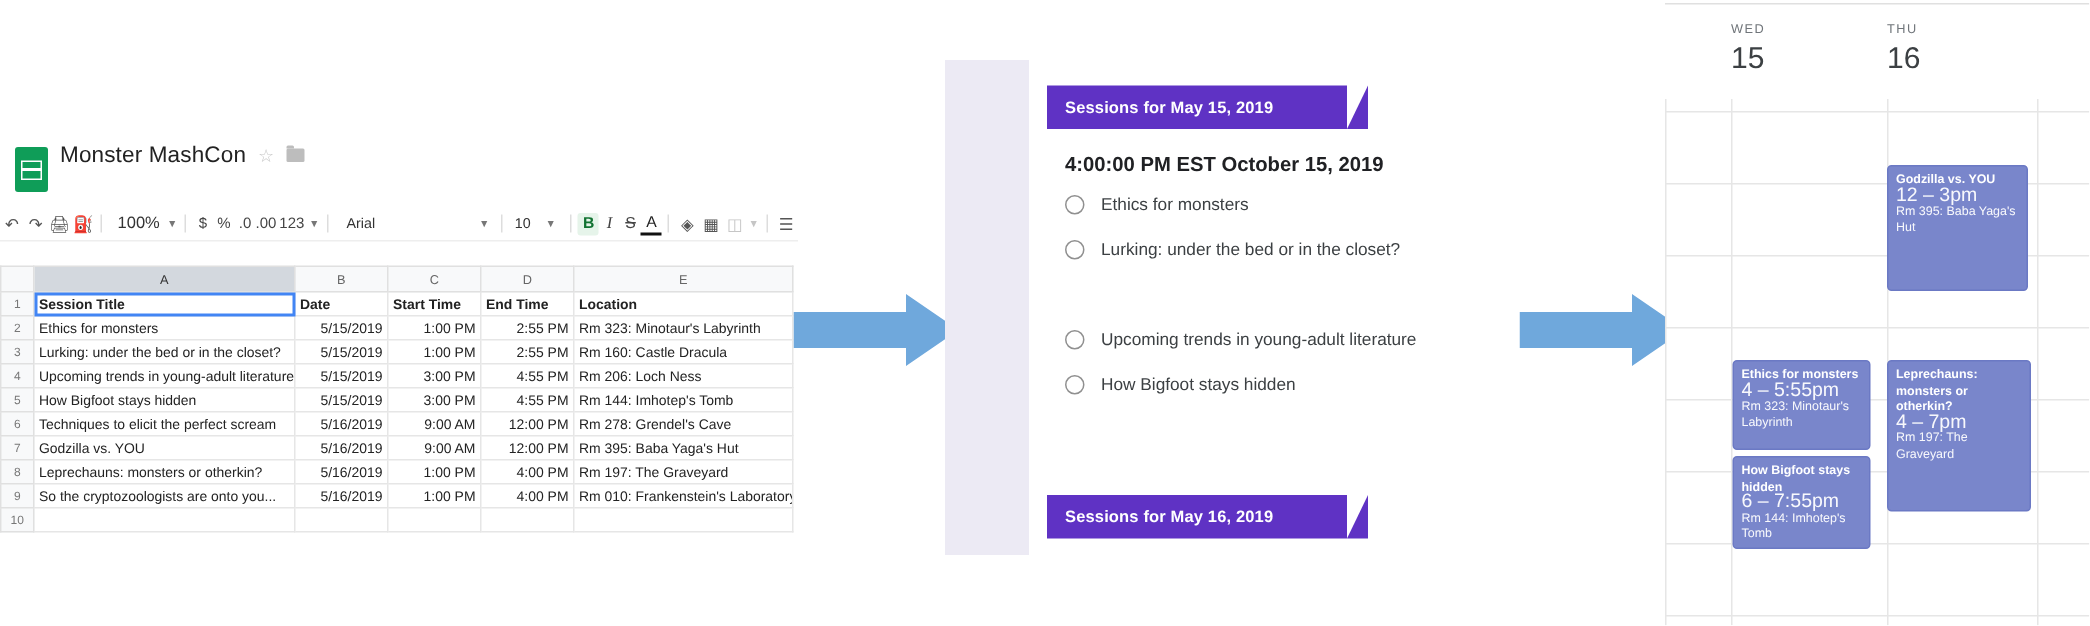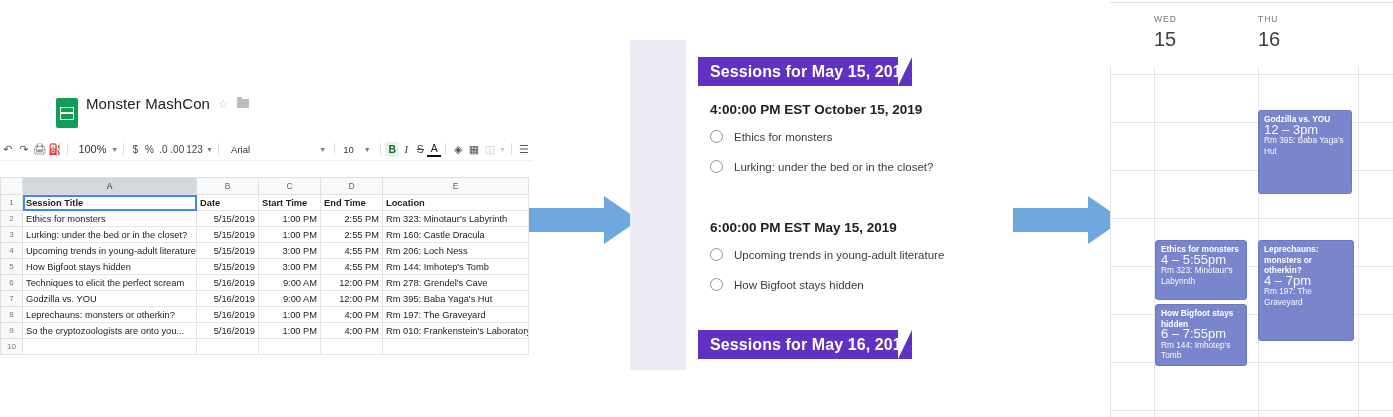--- a/index.html
+++ b/index.html
@@ -24,21 +24,20 @@
     width: 532px;
     height: 226px;
     background: #ffffff;
   }
   .sheets-titlebar {
     position: absolute;
     left: 0; top: 0;
     width: 532px; height: 46px;
     display: flex;
     align-items: flex-start;
-    padding-left: 46px;
   }
   .sheets-logo {
     width: 22px; height: 30px;
     margin-left: 10px; margin-top: 6px;
     background: #0f9d58;
     border-radius: 2px;
     position: relative;
     flex: 0 0 auto;
   }
   .sheets-logo::after {
@@ -222,21 +221,21 @@
     position: relative;
     height: 29px;
     background: #5f32c4;
     display: flex;
     align-items: center;
     width: 200px;
     margin-left: 12px;
   }
   .banner .banner-text {
     color: #ffffff;
-    font-size: 16px;
+    font-size: 11px;
     font-weight: bold;
     padding-left: 12px;
     white-space: nowrap;
     letter-spacing: .1px;
   }
   .banner::after {
     content: "";
     position: absolute;
     right: -14px; top: 0;
     width: 0; height: 0;
@@ -515,21 +514,20 @@
         <span class="radio"></span>
         <span class="option-label">Ethics for monsters</span>
       </div>
       <div class="option-row">
         <span class="radio"></span>
         <span class="option-label">Lurking: under the bed or in the closet?</span>
       </div>
     </div>
 
     <div class="slot-group slot-2">
-      <div class="slot-time">6:00:00 PM EST May 15, 2019</div>
       <div class="option-row">
         <span class="radio"></span>
         <span class="option-label">Upcoming trends in young-adult literature</span>
       </div>
       <div class="option-row">
         <span class="radio"></span>
         <span class="option-label">How Bigfoot stays hidden</span>
       </div>
     </div>
 

